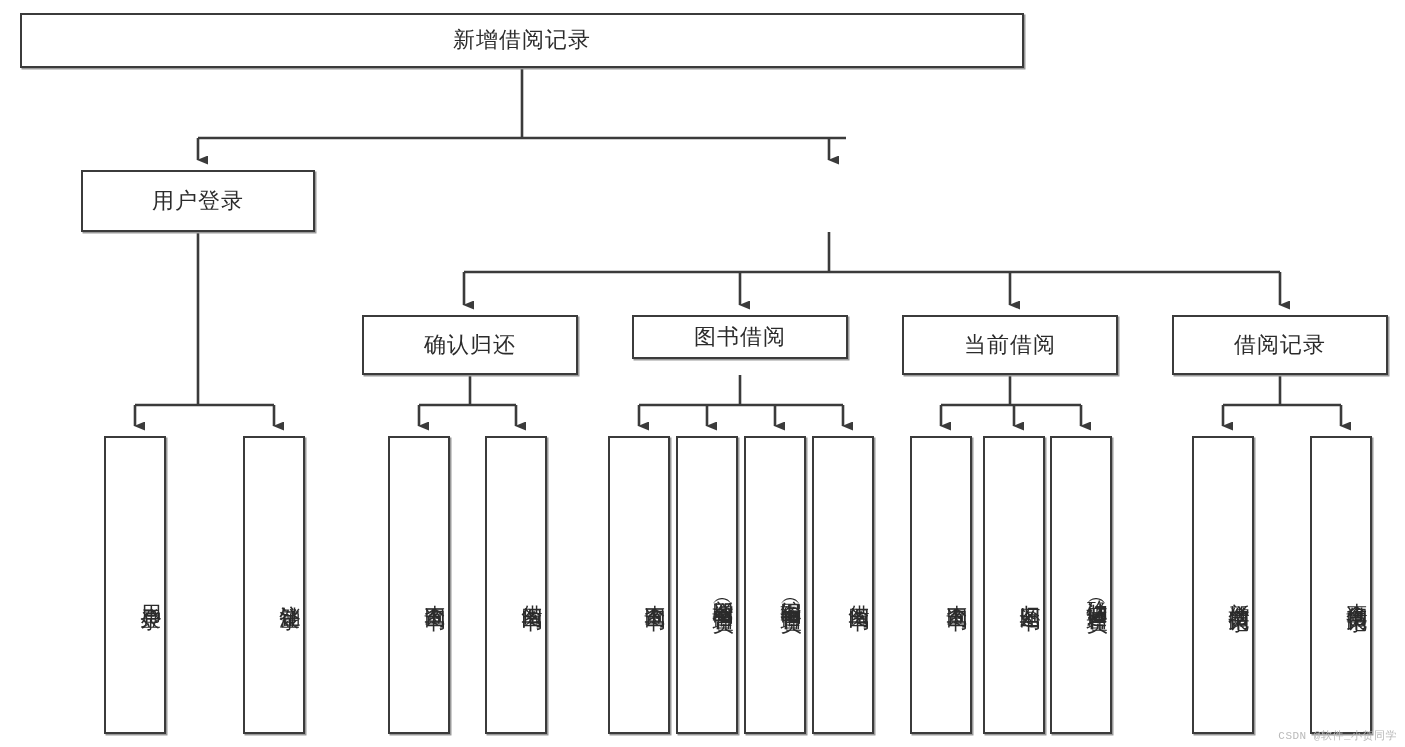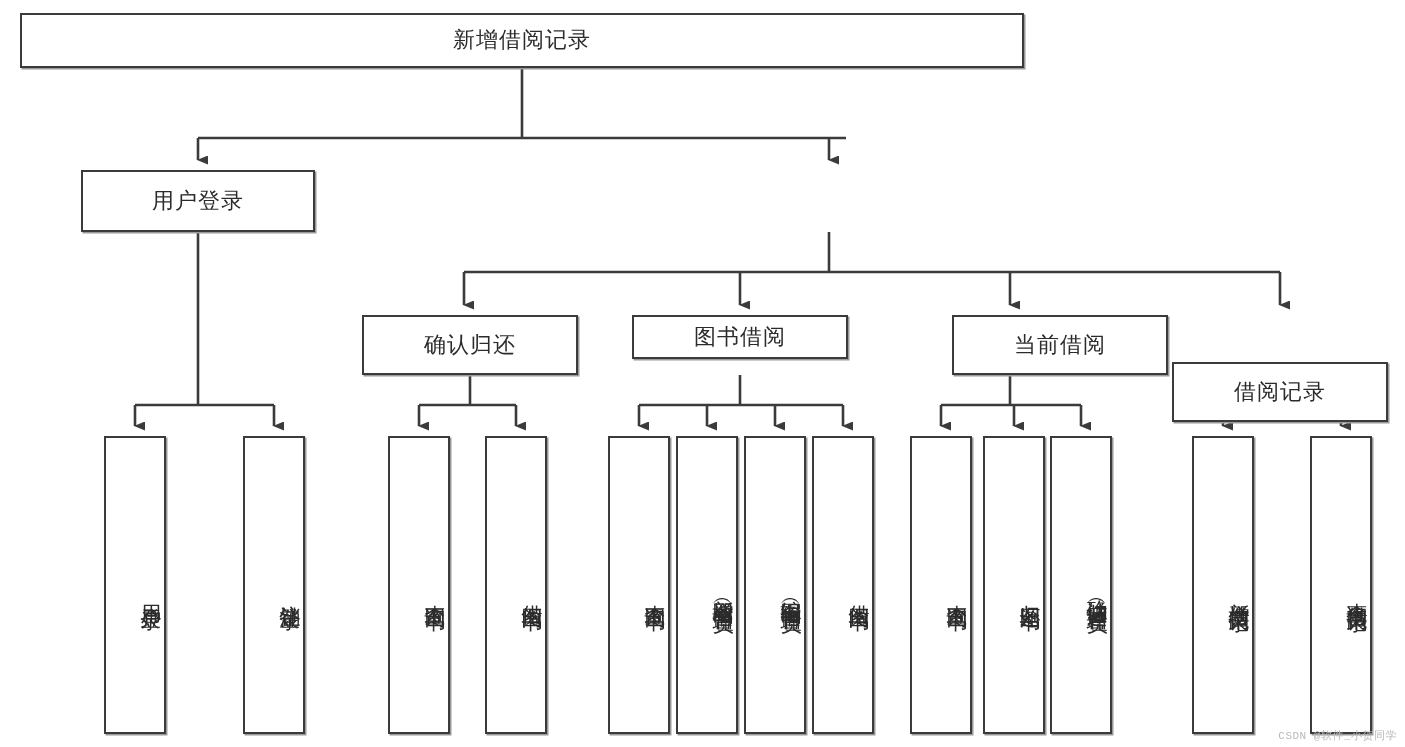--- a/index.html
+++ b/index.html
@@ -141,24 +141,24 @@
   <div class="node node-h" style="left:81px; top:170px; width:234px; height:62px;">
     <span>用户登录</span>
   </div>
 
   <div class="node node-h" style="left:362px; top:315px; width:216px; height:60px;">
     <span>确认归还</span>
   </div>
   <div class="node node-h" style="left:632px; top:315px; width:216px; height:44px;">
     <span>图书借阅</span>
   </div>
-  <div class="node node-h" style="left:952px; top:315px; width:216px; height:60px;">
+  <div class="node node-h" style="left:902px; top:315px; width:216px; height:60px;">
     <span>当前借阅</span>
   </div>
-  <div class="node node-h" style="left:1172px; top:315px; width:216px; height:60px;margin-top:47px;">
+  <div class="node node-h" style="left:1172px; top:315px; width:216px; height:60px;">
     <span>借阅记录</span>
   </div>
 
   <div class="node node-v" style="left:104px; top:436px; width:62px; height:298px;">
     <span>用户登录</span>
   </div>
   <div class="node node-v" style="left:243px; top:436px; width:62px; height:298px;">
     <span>注销登录</span>
   </div>
   <div class="node node-v" style="left:388px; top:436px; width:62px; height:298px;">

